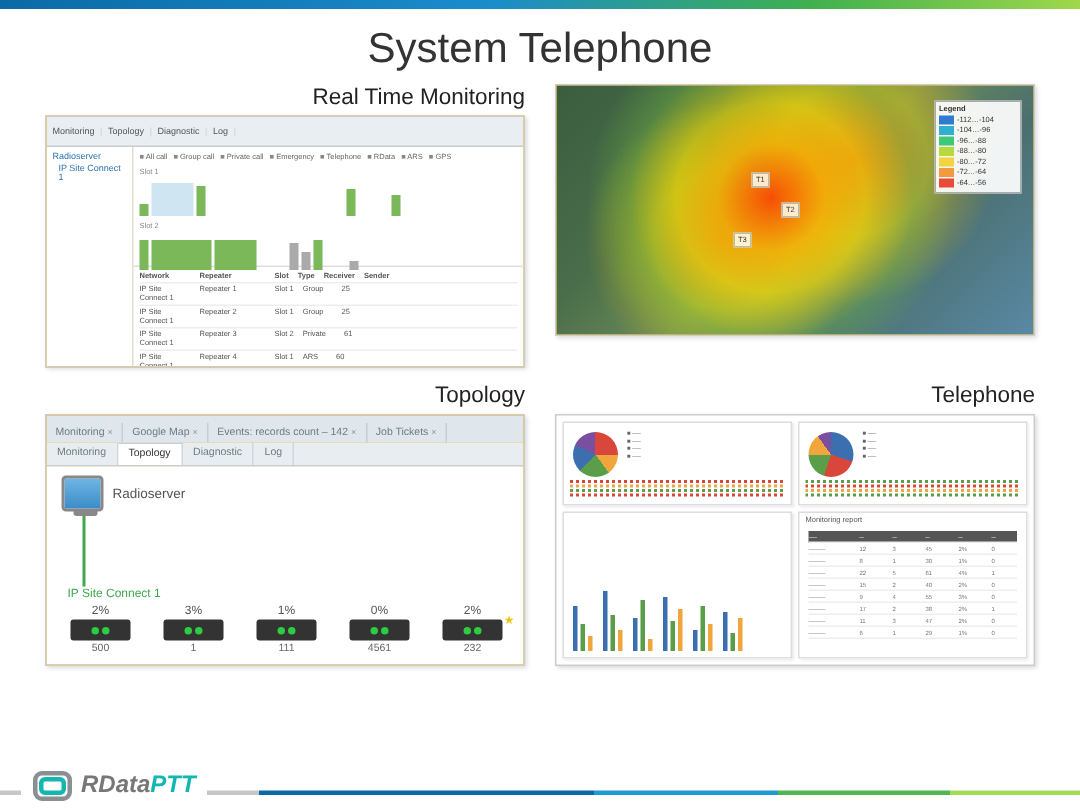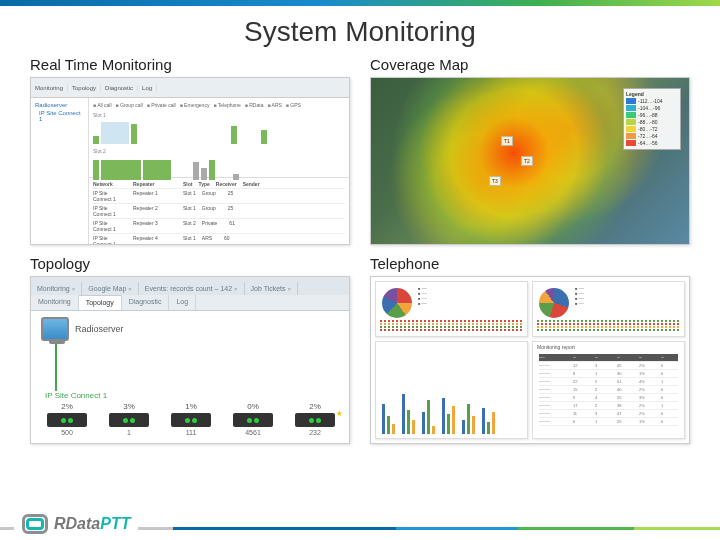--- a/index.html
+++ b/index.html
@@ -27,21 +27,21 @@
     display: flex;
     flex-wrap: wrap;
     justify-content: space-around;
     padding: 0 20px;
   }
   .cell {
     width: 320px;
     margin-bottom: 10px;
   }
   .cell-title {
-    text-align: left;
+    text-align: right;
     font-size: 15px;
     color: #222;
     margin-bottom: 4px;
   }
   .panel {
     width: 320px;
     height: 168px;
     border: 1px solid #ccc;
     background: #eab308;
     box-shadow: 1px 1px 3px rgba(0,0,0,0.15);
@@ -133,21 +133,21 @@
   .logo-mark .outer{ position:absolute; inset:0; border:3px solid #8a8f94; border-radius:6px;}
   .logo-mark .inner{ position:absolute; top:4px; left:4px; right:4px; bottom:4px; border:3px solid #14b7b0; border-radius:4px;}
   .logo-text { font-size:16px; color:#777; font-style:italic; font-weight:bold;}
   .logo-text .accent{ color:#14b7b0;}
 </style>
 </head>
 <body>
 
 <div class="topbar"></div>
 
-<h1 class="title">System Monitoring</h1>
+<h1 class="title">System Telephone</h1>
 
 <div class="grid">
 
   <div class="cell">
     <div class="cell-title">Real Time Monitoring</div>
     <div class="panel">
       <div class="rtm-top">
         <span>Monitoring</span>
         <span>Topology</span>
         <span>Diagnostic</span>
@@ -233,21 +233,20 @@
               <span></span>
               <span>60</span>
             </div>
 
         </div>
       </div>
     </div>
   </div>
 
   <div class="cell">
-    <div class="cell-title">Coverage Map</div>
     <div class="panel cov">
       <div class="cov-canvas">
         <div class="cov-label" style="top:58px; left:130px;">T1</div>
         <div class="cov-label" style="top:78px; left:150px;">T2</div>
         <div class="cov-label" style="top:98px; left:118px;">T3</div>
         <div class="cov-legend">
           <div style="font-weight:bold; margin-bottom:1px;">Legend</div>
           <div class="cov-legend-row">
               <div class="cov-swatch" style="background:#2e7bd1"></div>
               <span>-112…-104</span>

